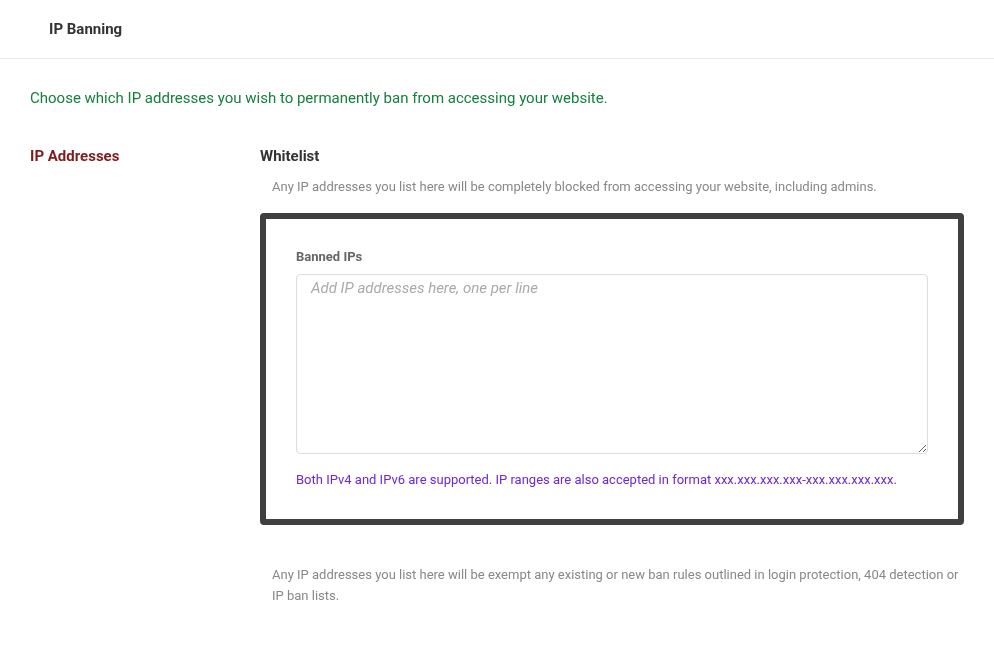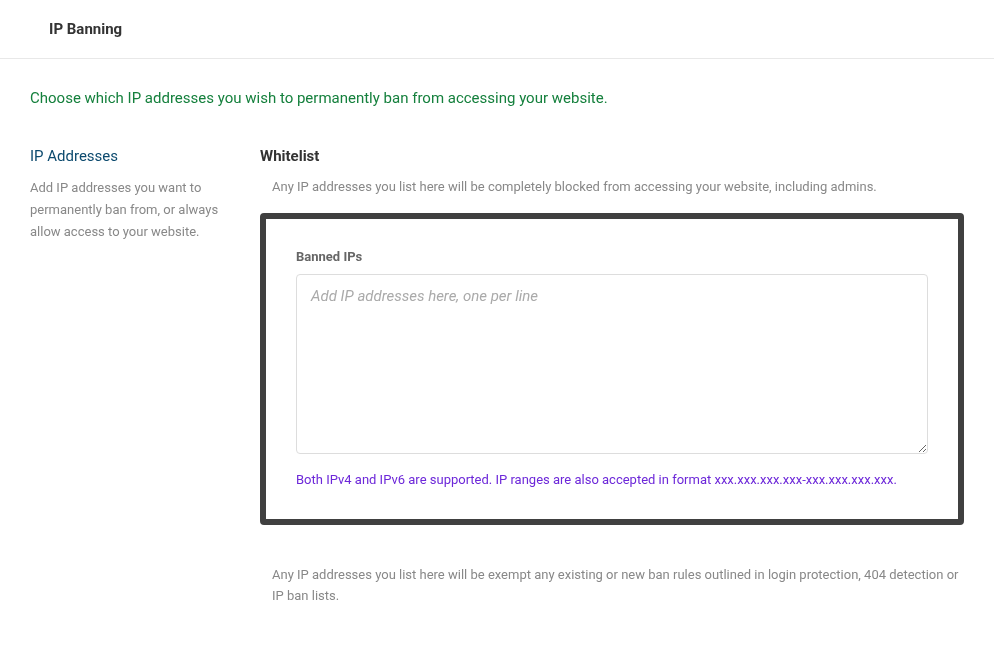--- a/index.html
+++ b/index.html
@@ -37,23 +37,22 @@
       display: flex;
       gap: 0;
     }
     .sidebar {
       width: 230px;
       flex-shrink: 0;
       padding-right: 20px;
     }
     .sidebar-title {
       font-size: 15px;
-      font-weight: 400;
-      color: #0c4a6e;
-      margin-bottom: 12px;
+      font-weight: 700;
+      color: #7f1d1d;
     }
     .sidebar-desc {
       font-size: 13px;
       color: #888;
       line-height: 1.7;
     }
     .main {
       flex: 1;
     }
     .section {
@@ -83,21 +82,21 @@
       font-weight: 700;
       color: #666;
       margin-bottom: 10px;
       display: block;
     }
     .textarea-input {
       width: 100%;
       height: 180px;
       border: 1px solid #ddd;
       border-radius: 4px;
-      padding: 12px 14px;
+      padding: 4px 14px;
       font-size: 15px;
       font-style: italic;
       color: #ec4899;
       resize: vertical;
       font-family: inherit;
     }
     .textarea-input::placeholder {
       color: #aaa;
       font-style: italic;
     }
@@ -114,21 +113,20 @@
 <div class="header">
   <h1 class="page-title">IP Banning</h1>
 </div>
 
 <div class="content">
   <p class="intro-text">Choose which IP addresses you wish to permanently ban from accessing your website.</p>
 
   <div class="layout-row">
     <div class="sidebar">
       <h2 class="sidebar-title">IP Addresses</h2>
-      <p class="sidebar-desc">Add IP addresses you want to permanently ban from, or always allow access to your website.</p>
     </div>
 
     <div class="main">
       <div class="section">
         <h3 class="section-title">Whitelist</h3>
         <p class="section-desc">Any IP addresses you list here will be completely blocked from accessing your website, including admins.</p>
         <div class="card">
           <label class="field-label">Banned IPs</label>
           <textarea class="textarea-input" placeholder="Add IP addresses here, one per line" style=""></textarea>
           <p class="help-text">Both IPv4 and IPv6 are supported. IP ranges are also accepted in format xxx.xxx.xxx.xxx-xxx.xxx.xxx.xxx.</p>

